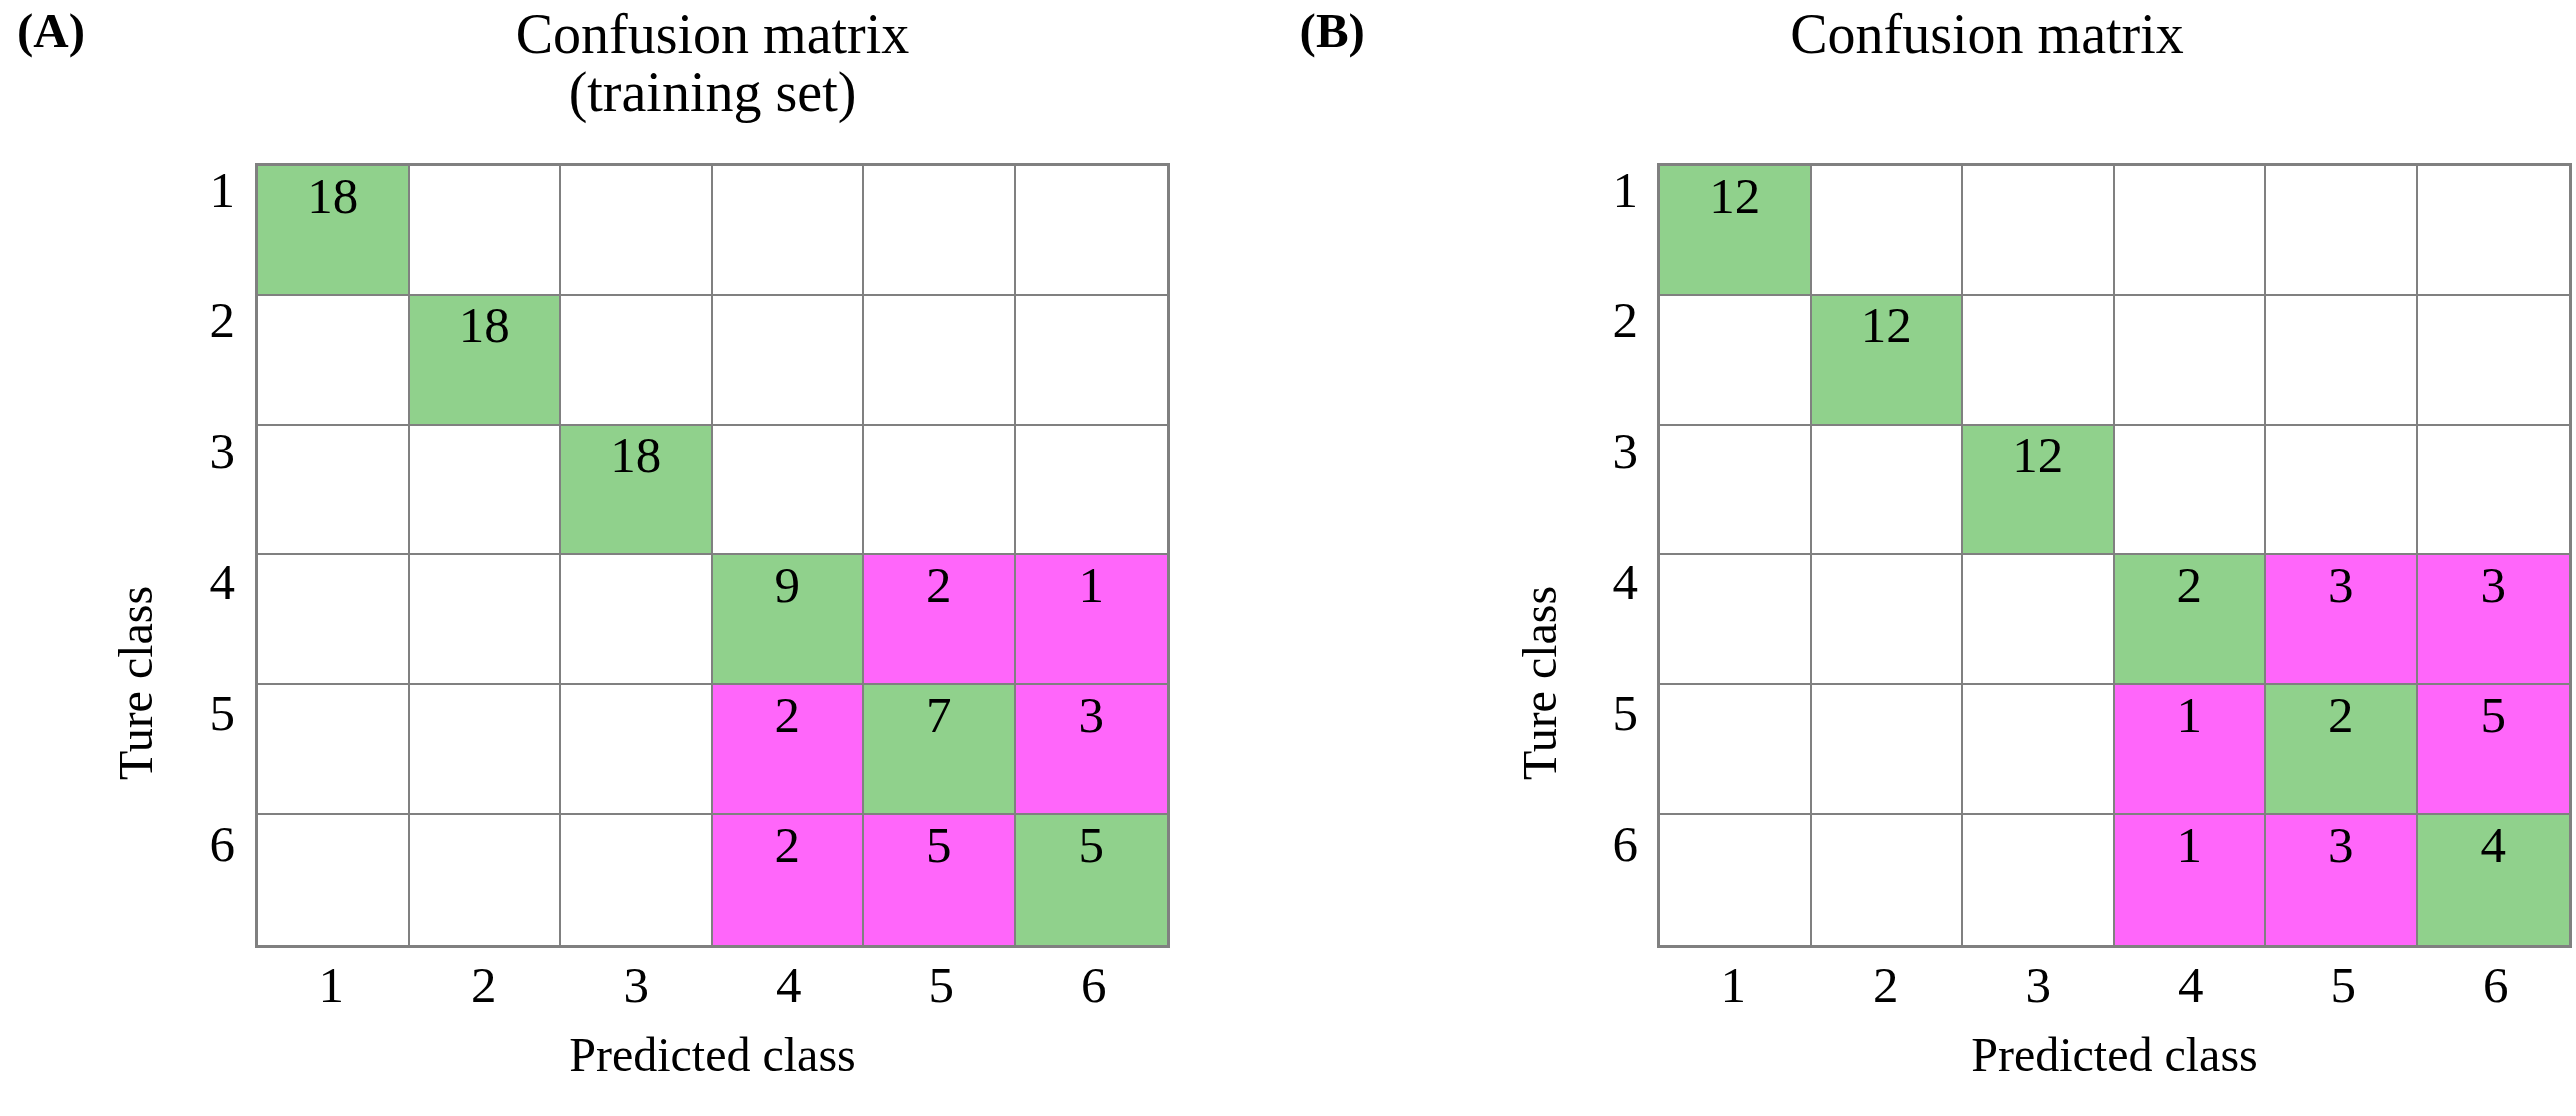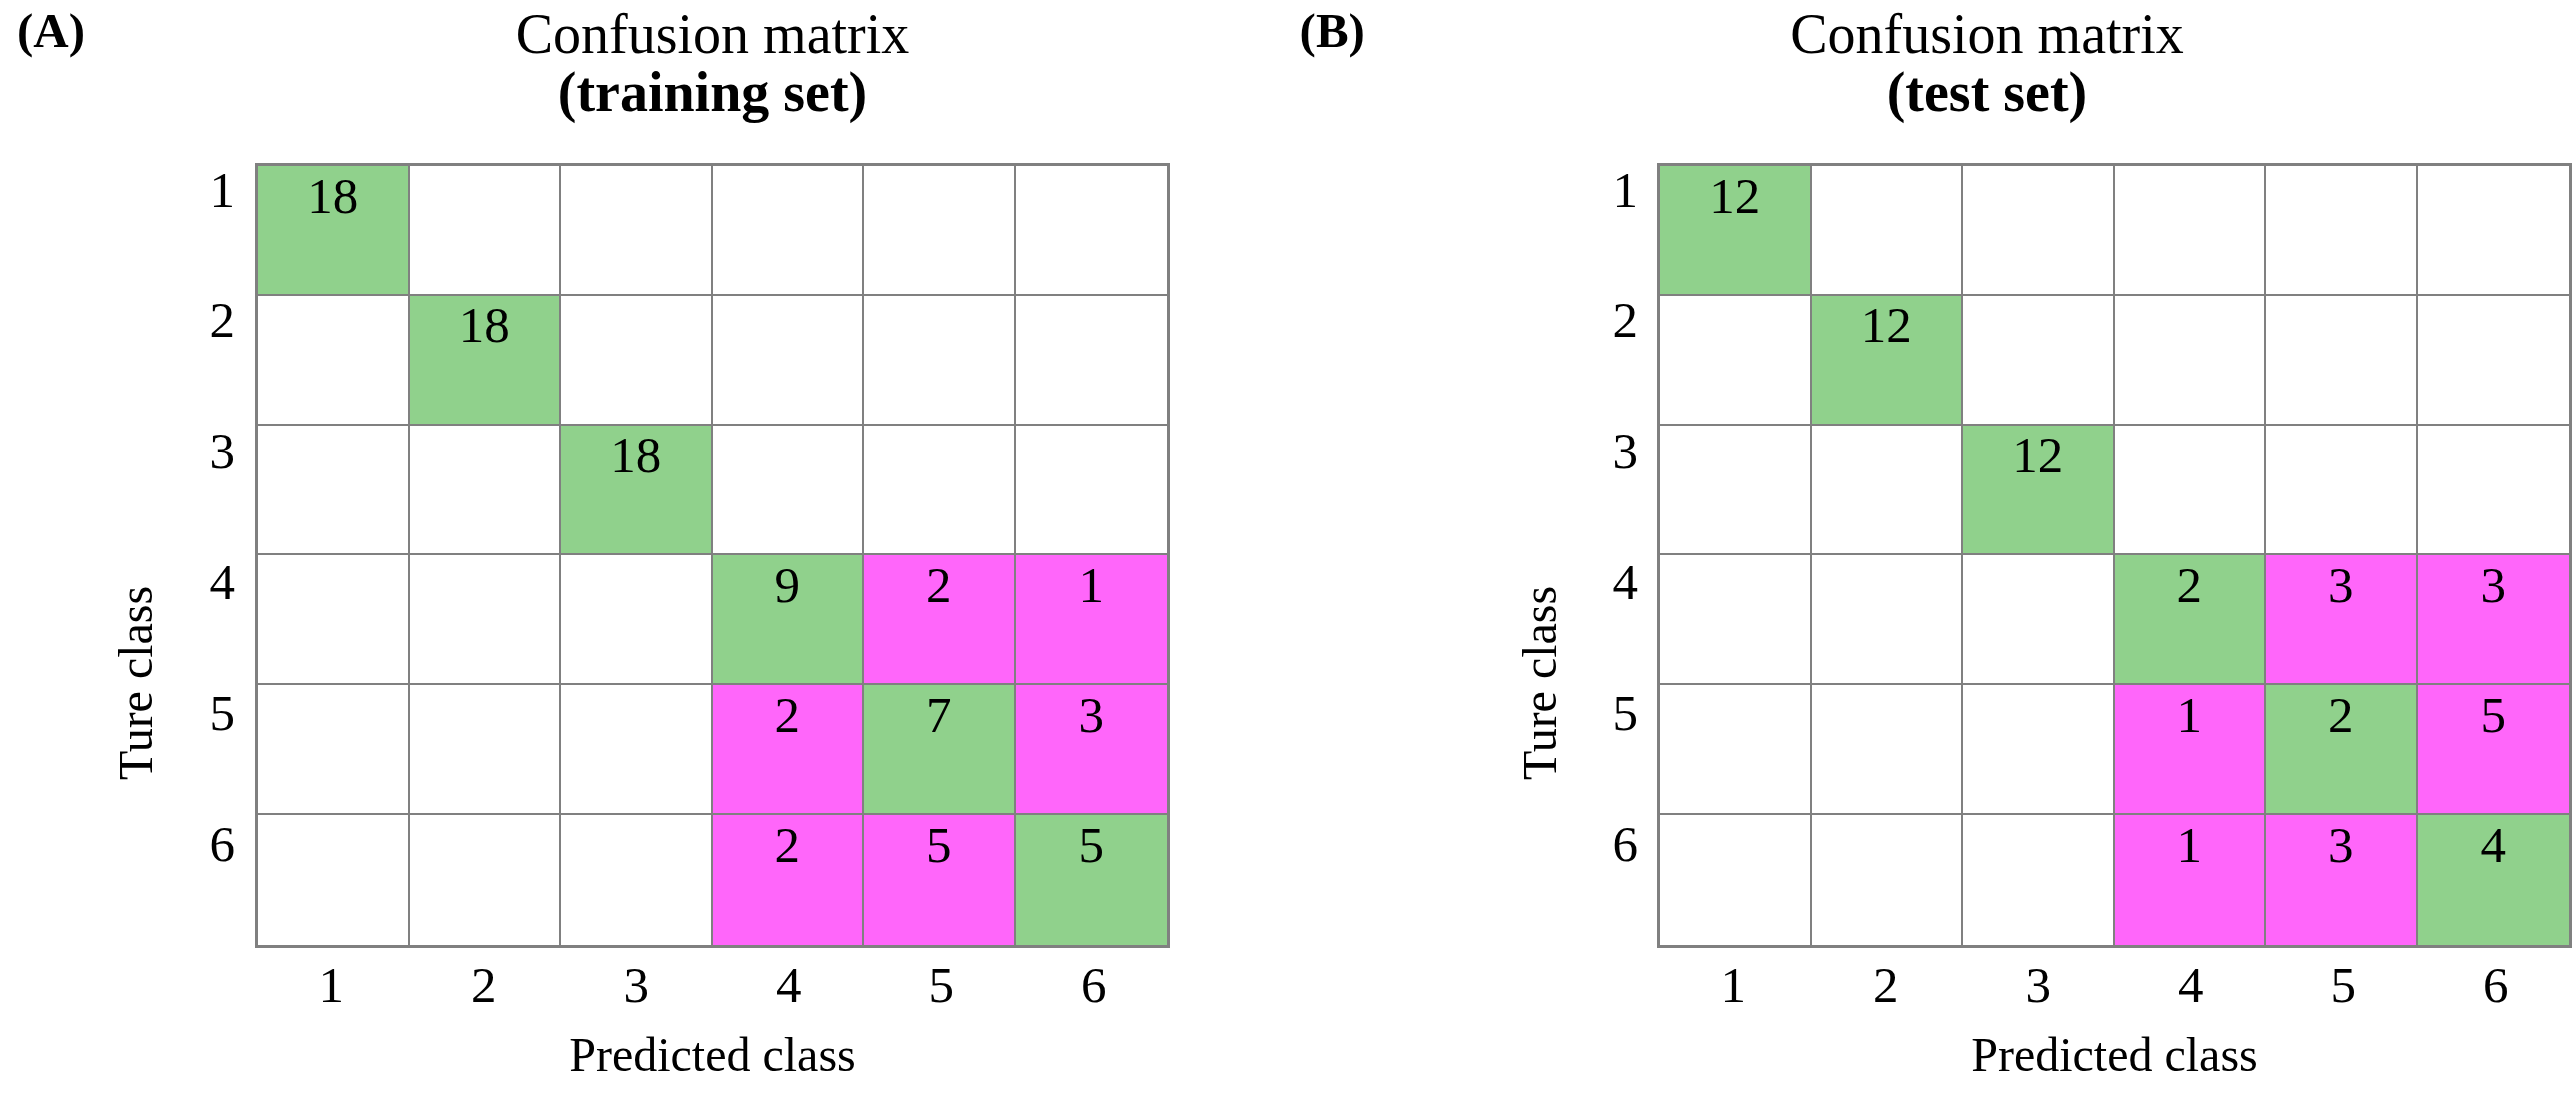--- a/index.html
+++ b/index.html
@@ -44,21 +44,21 @@
 
   
   .panel-title {
     position: absolute;
     top: 6.2px;
     text-align: center;
     font-size: 56px;
     line-height: 1.03;
     white-space: nowrap;
   }
-  .panel-title .title-line2 { display: block; font-weight: bold; }
+  .panel-title .title-line2 { display: block; }
 
   .panel-a .panel-title { left: 255px; width: 915px; }
   .panel-b .panel-title { left: 255px; width: 888px; }
 
   
   .matrix-wrap {
     position: absolute;
     top: 163px;
   }
   .panel-a .matrix-wrap { left: 255px; }
@@ -263,21 +263,20 @@
 
     <div class="y-axis-label">Ture class</div>
     <div class="x-axis-label">Predicted class</div>
   </div>
 
   <div class="panel panel-b">
     <div class="panel-letter">(B)</div>
 
     <div class="panel-title">
       <span class="title-line1">Confusion matrix</span>
-      <span class="title-line2">(test set)</span>
     </div>
 
     <div class="row-ticks">
       <div class="row-tick">1</div>
       <div class="row-tick">2</div>
       <div class="row-tick">3</div>
       <div class="row-tick">4</div>
       <div class="row-tick">5</div>
       <div class="row-tick">6</div>
     </div>

